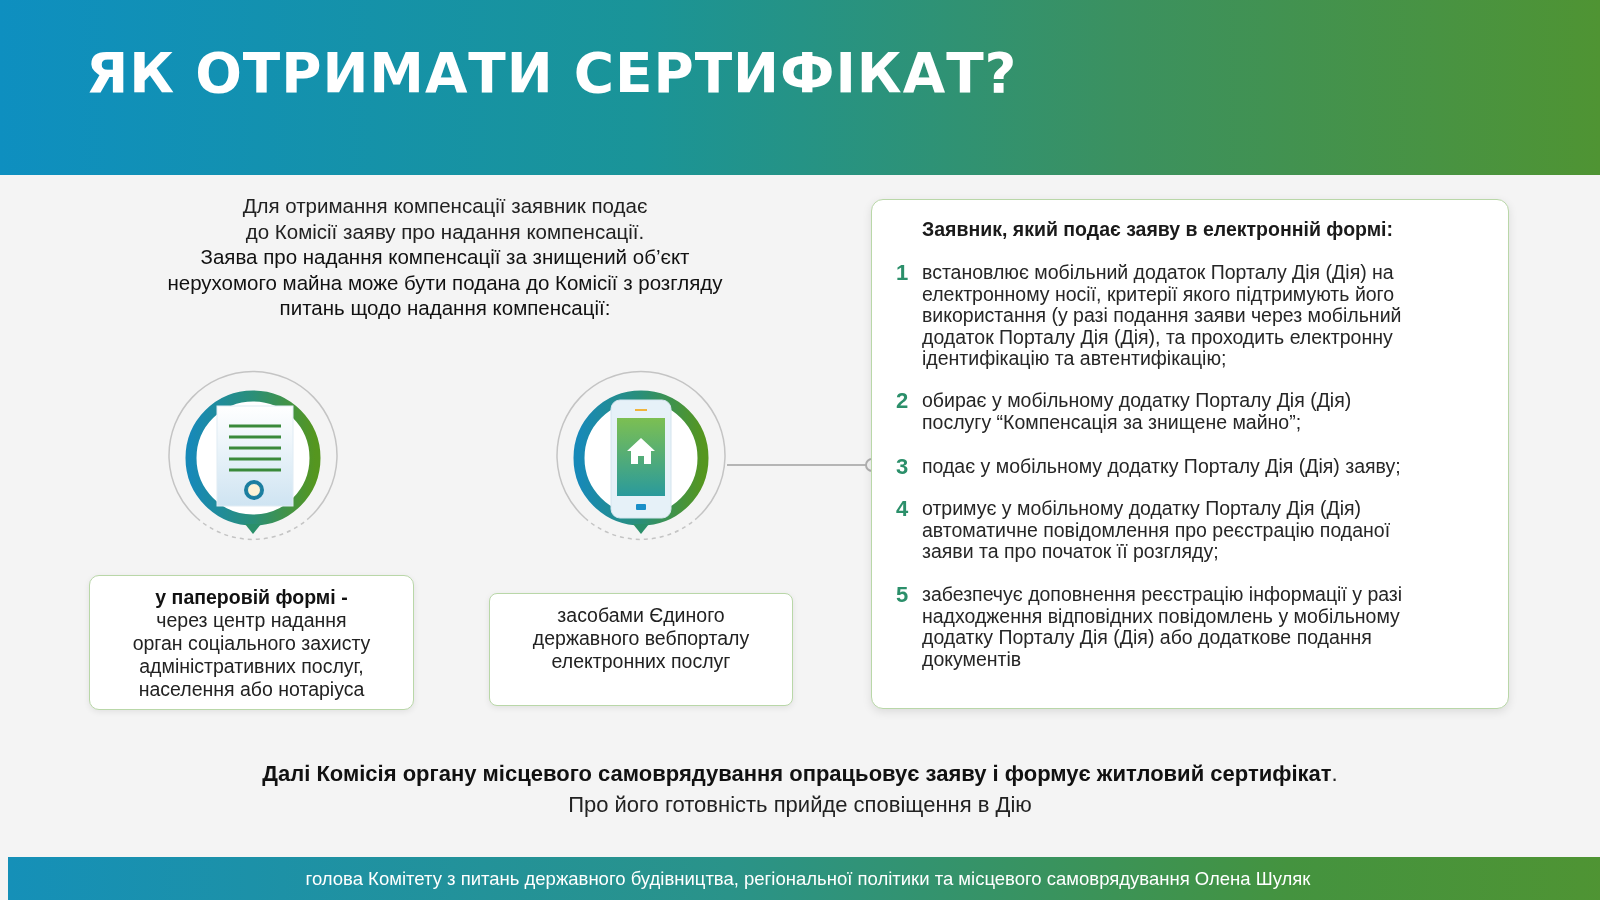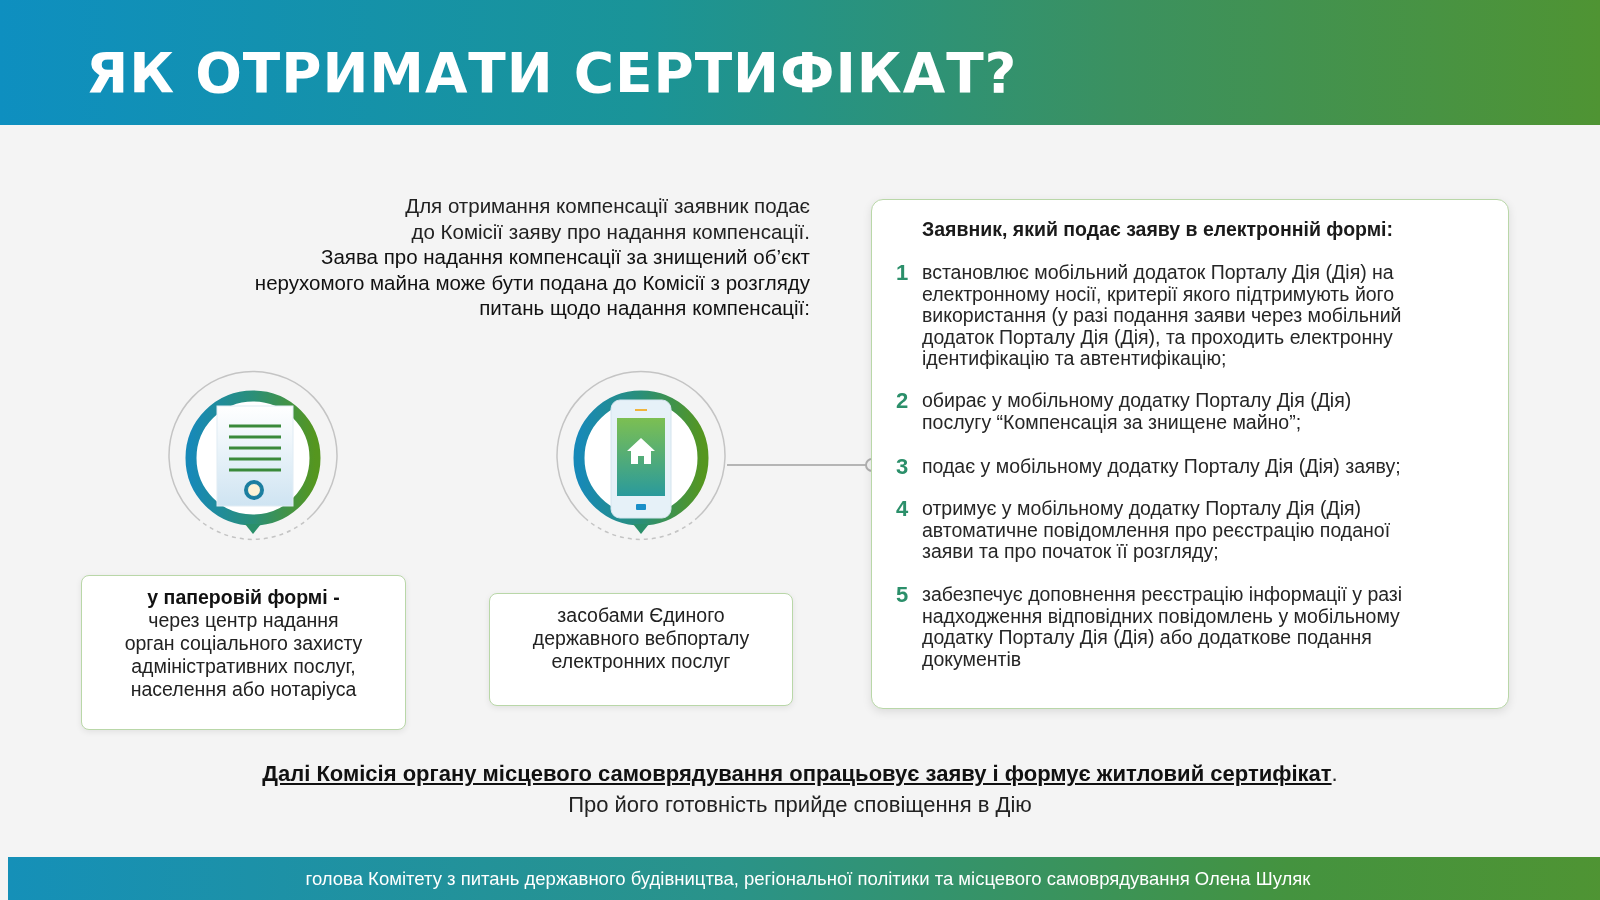--- a/index.html
+++ b/index.html
@@ -4,32 +4,32 @@
 <style>
   * { box-sizing: border-box; margin: 0; padding: 0; }
   html, body { width: 1600px; height: 900px; overflow: hidden; }
   body {
     background: #f4f4f4;
     font-family: "Liberation Sans", "DejaVu Sans", sans-serif;
     color: #1e1e1e;
     position: relative;
   }
   .header {
-    position: absolute; left: 0; top: 0; width: 1600px; height: 125px;
+    position: absolute; left: 0; top: 0; width: 1600px; height: 175px;
     background: linear-gradient(90deg, #0e8fc0 0%, #1a9498 40%, #3b9160 70%, #4f9433 100%);
   }
   .header-title {
     position: absolute; left: 86px; top: 40px;
     font-family: "DejaVu Sans", sans-serif; font-weight: bold;
     font-size: 56px; letter-spacing: 1px; color: #ffffff;
     transform: scaleX(0.98); transform-origin: left center;
   }
   .intro {
     position: absolute; left: 80px; top: 193px; width: 730px;
-    text-align: right; font-size: 20.5px; line-height: 25.5px;
+    text-align: center; font-size: 20.5px; line-height: 25.5px;
   }
   .intro .plain { color: #222; }
   .intro .bold { font-weight: normal; color: #111; }
 
   .icon-wrap { position: absolute; width: 172px; height: 172px; }
   .icon-wrap svg { width: 172px; height: 172px; overflow: visible; }
 
   .method-box {
     position: absolute; background: #ffffff; border-radius: 8px;
     border: 1.5px solid #b9d7a8;
@@ -61,21 +61,21 @@
   .step-num {
     width: 26px; font-weight: bold; font-size: 22px; color: #2b8f6a;
     line-height: 22px; text-align: left;
   }
   .step-text { font-size: 19.5px; line-height: 21.5px; color: #262626; }
 
   .conclusion {
     position: absolute; left: 0; top: 758px; width: 1600px; text-align: center;
     font-size: 22px; line-height: 31px;
   }
-  .conclusion .bold { font-weight: bold; color: #111; text-decoration: underline; }
+  .conclusion .bold { font-weight: bold; color: #111; }
   .conclusion .plain { color: #222; }
 
   .footer {
     position: absolute; left: 8px; top: 857px; width: 1600px; height: 43px;
     background: linear-gradient(90deg, #1590b8 0%, #2a9389 45%, #44933f 80%, #4f9433 100%);
     text-align: center;
   }
   .footer-text { color: #ffffff; font-size: 18.5px; line-height: 43px; }
 </style>
 </head>
@@ -135,21 +135,21 @@
     <line x1="80" y1="32" x2="92" y2="32" stroke="#f0b43c" stroke-width="2"></line>
     <rect x="62" y="40" width="48" height="78" fill="url(#screenG)"></rect>
     <polygon points="86,60 72,73 76,73 76,86 83,86 83,78 89,78 89,86 96,86 96,73 100,73" fill="#ffffff"></polygon>
     <rect x="81" y="126" width="10" height="6" rx="1" fill="#1a8fc8"></rect>
   </svg>
 </div>
 
 <div class="connector"></div>
 <div class="connector-dot"></div>
 
-<div class="method-box" style="left:81px; top:575px; width:325px; height:155px;">
+<div class="method-box" style="left:89px; top:575px; width:325px; height:135px;border-radius:10px;">
   <div class="title">у паперовій формі -</div>
   <div>через центр надання</div>
   <div>орган соціального захисту</div>
   <div>адміністративних послуг,</div>
   <div>населення або нотаріуса</div>
 </div>
 
 <div class="method-box" style="left:489px; top:593px; width:304px; height:113px;">
   <div>засобами Єдиного</div>
   <div>державного вебпорталу</div>

